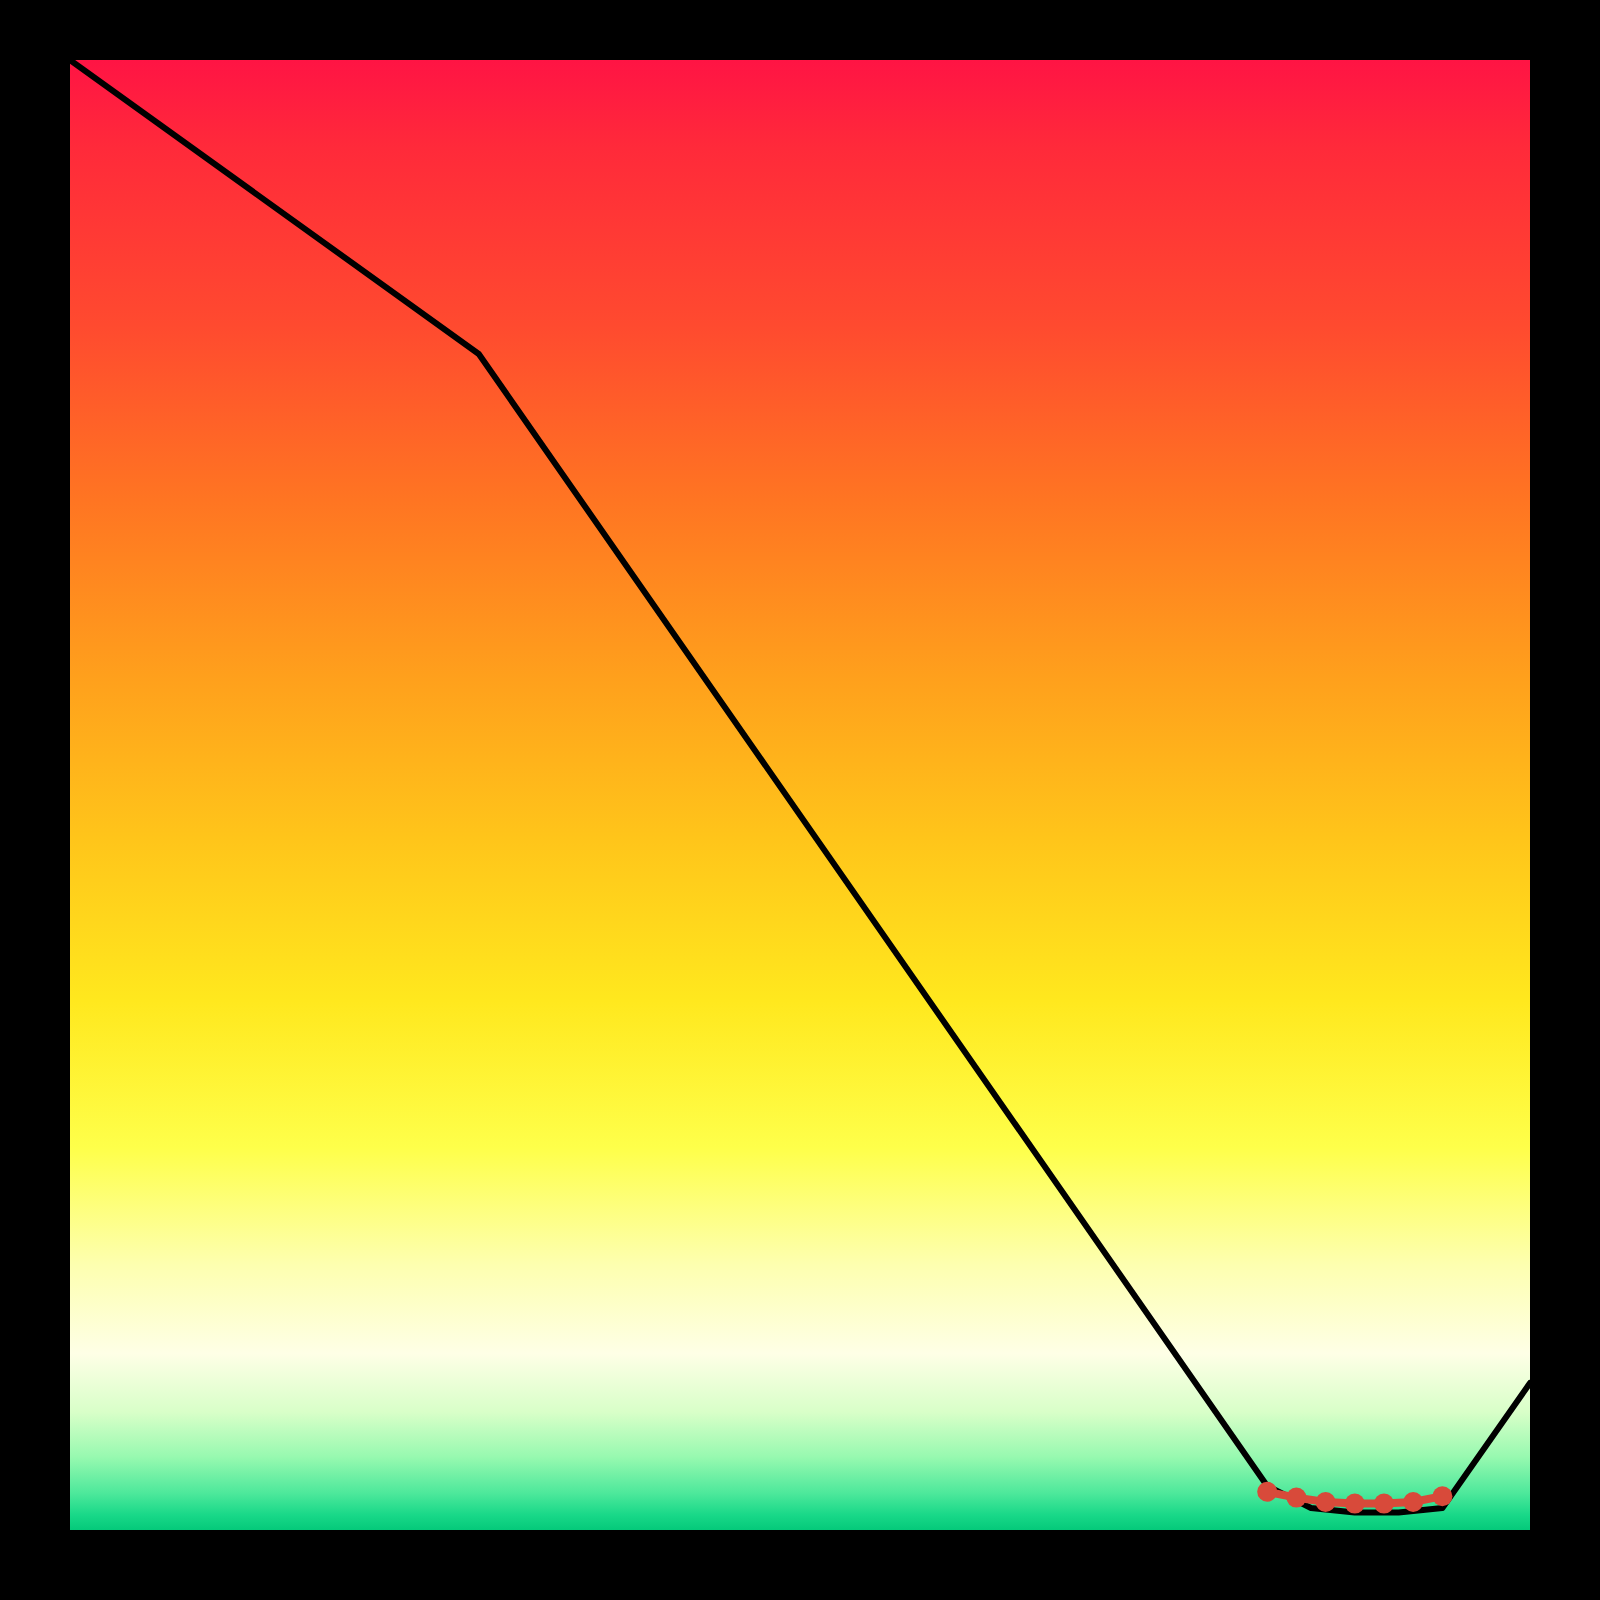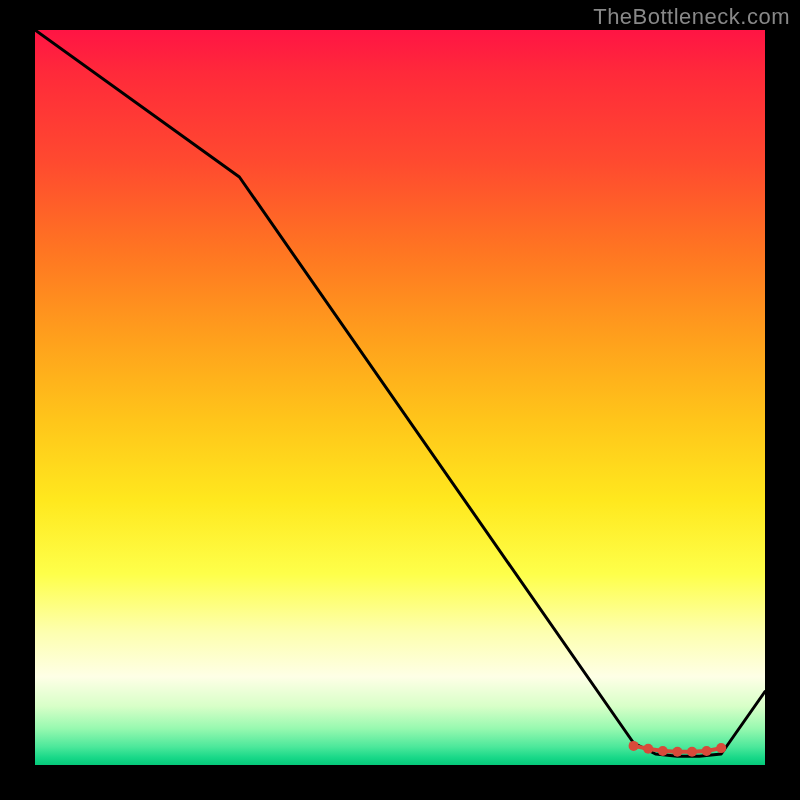--- a/index.html
+++ b/index.html
@@ -55,21 +55,20 @@
     position: absolute;
     left: 0;
     top: 0;
   }
 </style>
 </head>
 <body>
 
 <div class="frame">
 
-  <div class="watermark">TheBottleneck.com</div>
 
   <div class="plot">
     <svg id="chart-svg" width="730" height="735" viewBox="0 0 730 735">
       <path id="curve-path" fill="none" stroke="#000" stroke-width="3" stroke-linejoin="round" stroke-linecap="round" d="M0.0 0.0 L204.4 147.0 L598.6 713.0 L620.5 724.0 L642.4 726.2 L664.3 726.2 L686.2 724.0 L730.0 661.5"></path>
       <g id="marker-group">
           <path d="M598.6 715.9 L613.2 718.8 L627.8 721.0 L642.4 721.8 L657.0 721.8 L671.6 721.0 L686.2 718.1" fill="none" stroke="#d84a3a" stroke-width="4" stroke-linecap="round"></path>
           <circle cx="598.6" cy="715.9" r="5" fill="#d84a3a"></circle>
           <circle cx="613.2" cy="718.8" r="5" fill="#d84a3a"></circle>
           <circle cx="627.8" cy="721.0" r="5" fill="#d84a3a"></circle>
           <circle cx="642.4" cy="721.8" r="5" fill="#d84a3a"></circle>

